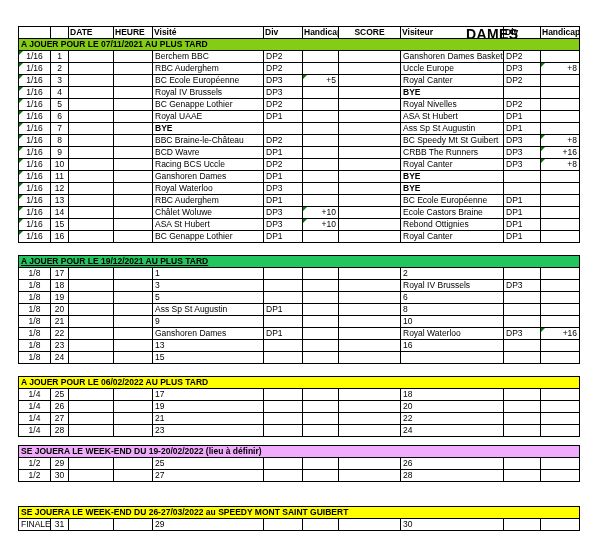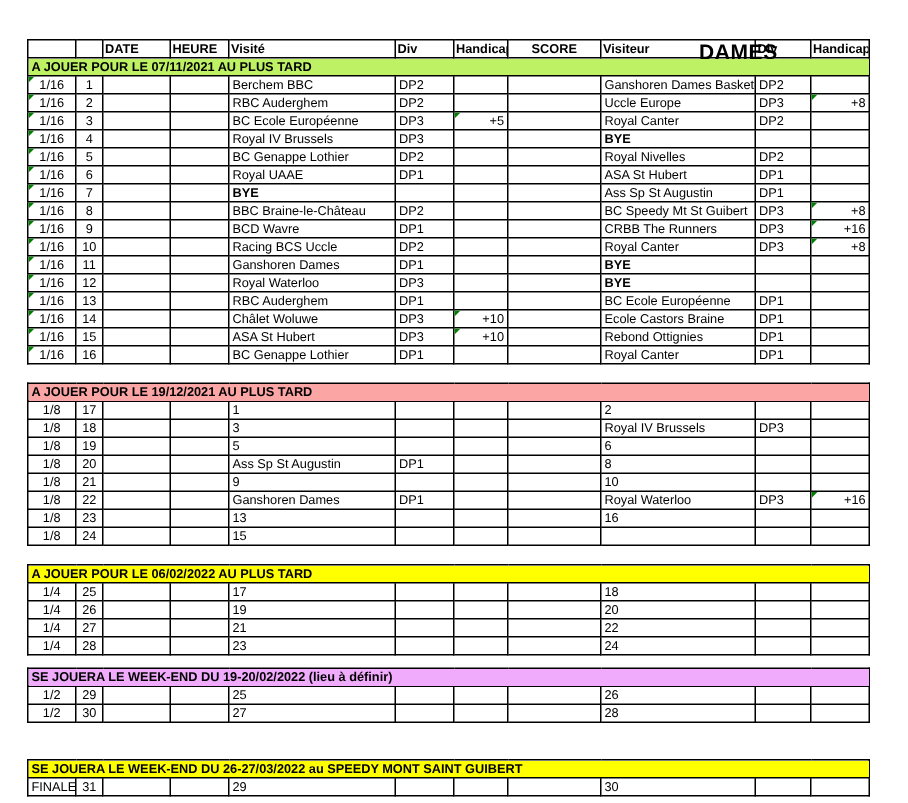--- a/index.html
+++ b/index.html
@@ -64,21 +64,21 @@
         <td>HEURE</td>
         <td>Visité</td>
         <td>Div</td>
         <td>Handicap</td>
         <td class="c-center">SCORE</td>
         <td>Visiteur</td>
         <td>Div</td>
         <td>Handicap</td>
       </tr>
       <tr class="sechead">
-        <td colspan="11" style="background: #bef264;">A JOUER POUR LE 07/11/2021 AU PLUS TARD</td>
+        <td colspan="11" style="background: #84cc16;">A JOUER POUR LE 07/11/2021 AU PLUS TARD</td>
       </tr>
     </thead>
     <tbody>
         <tr>
           <td class="c-center"><span class="flag" style="border-top-color: rgb(0, 128, 0);"></span>1/16</td>
           <td class="c-center">1</td>
           <td></td>
           <td></td>
           <td>Berchem BBC</td>
           <td>DP2</td>
@@ -295,21 +295,21 @@
       <col style="width:111px">
         <col style="width:39px">
         <col style="width:36px">
         <col style="width:62px">
       <col style="width:103px">
         <col style="width:37px">
         <col style="width:39px">
     </colgroup>
     <thead>
       <tr class="sechead">
-        <td colspan="11" style="background: #fca5a5;">A JOUER POUR LE 19/12/2021 AU PLUS TARD</td>
+        <td colspan="11" style="background: #22c55e; text-decoration: underline;">A JOUER POUR LE 19/12/2021 AU PLUS TARD</td>
       </tr>
     </thead>
     <tbody>
         <tr>
           <td class="c-center">1/8</td>
           <td class="c-center">17</td>
           <td></td>
           <td></td>
           <td>1</td>
           <td></td>

